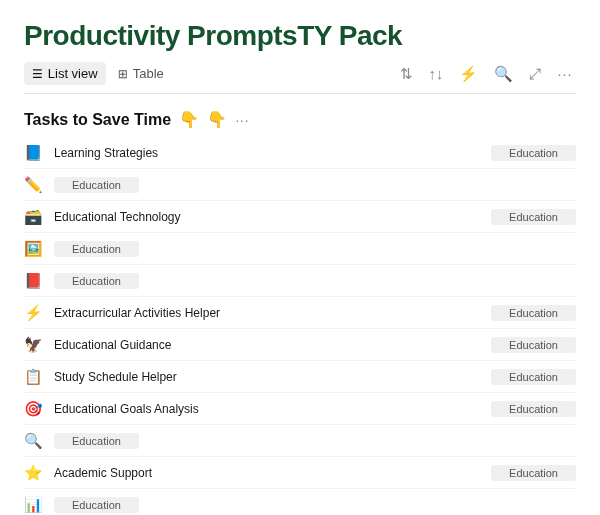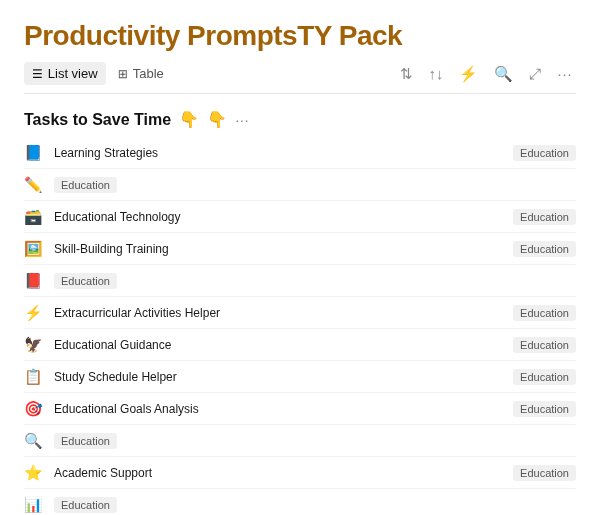--- a/index.html
+++ b/index.html
@@ -13,21 +13,21 @@
       background: #ffffff;
       color: #1a1a1a;
       width: 600px;
       min-height: 515px;
       padding: 20px 24px;
     }
 
     .page-title {
       font-size: 28px;
       font-weight: 700;
-      color: #a16207;
+      color: #14532d;
       margin-bottom: 10px;
       letter-spacing: -0.5px;
     }
 
     .view-tabs {
       display: flex;
       align-items: center;
       gap: 4px;
       margin-bottom: 16px;
       border-bottom: 1px solid #e5e5e5;
@@ -121,21 +121,21 @@
       flex: 1;
       font-size: 12px;
       color: #1a1a1a;
     }
 
     .task-tag {
       font-size: 11px;
       color: #555;
       background: #f0f0f0;
       border-radius: 3px;
-      padding: 2px 7px;
+      padding: 2px 18px;
       white-space: nowrap;
       flex-shrink: 0;
     }
   </style>
 </head>
 <body>
 
 <h1 class="page-title">Productivity PromptsTY Pack</h1>
 
 <div class="view-tabs">
@@ -174,21 +174,20 @@
     <span class="task-icon">✏️</span>
     <span class="task-tag">Education</span>
   </li>
   <li class="task-item">
     <span class="task-icon">🗃️</span>
     <span class="task-label">Educational Technology</span>
     <span class="task-tag">Education</span>
   </li>
   <li class="task-item">
     <span class="task-icon">🖼️</span>
-    <span class="task-label">Skill-Building Training</span>
     <span class="task-tag">Education</span>
   </li>
   <li class="task-item">
     <span class="task-icon">📕</span>
     <span class="task-tag">Education</span>
   </li>
   <li class="task-item">
     <span class="task-icon">⚡</span>
     <span class="task-label">Extracurricular Activities Helper</span>
     <span class="task-tag">Education</span>

